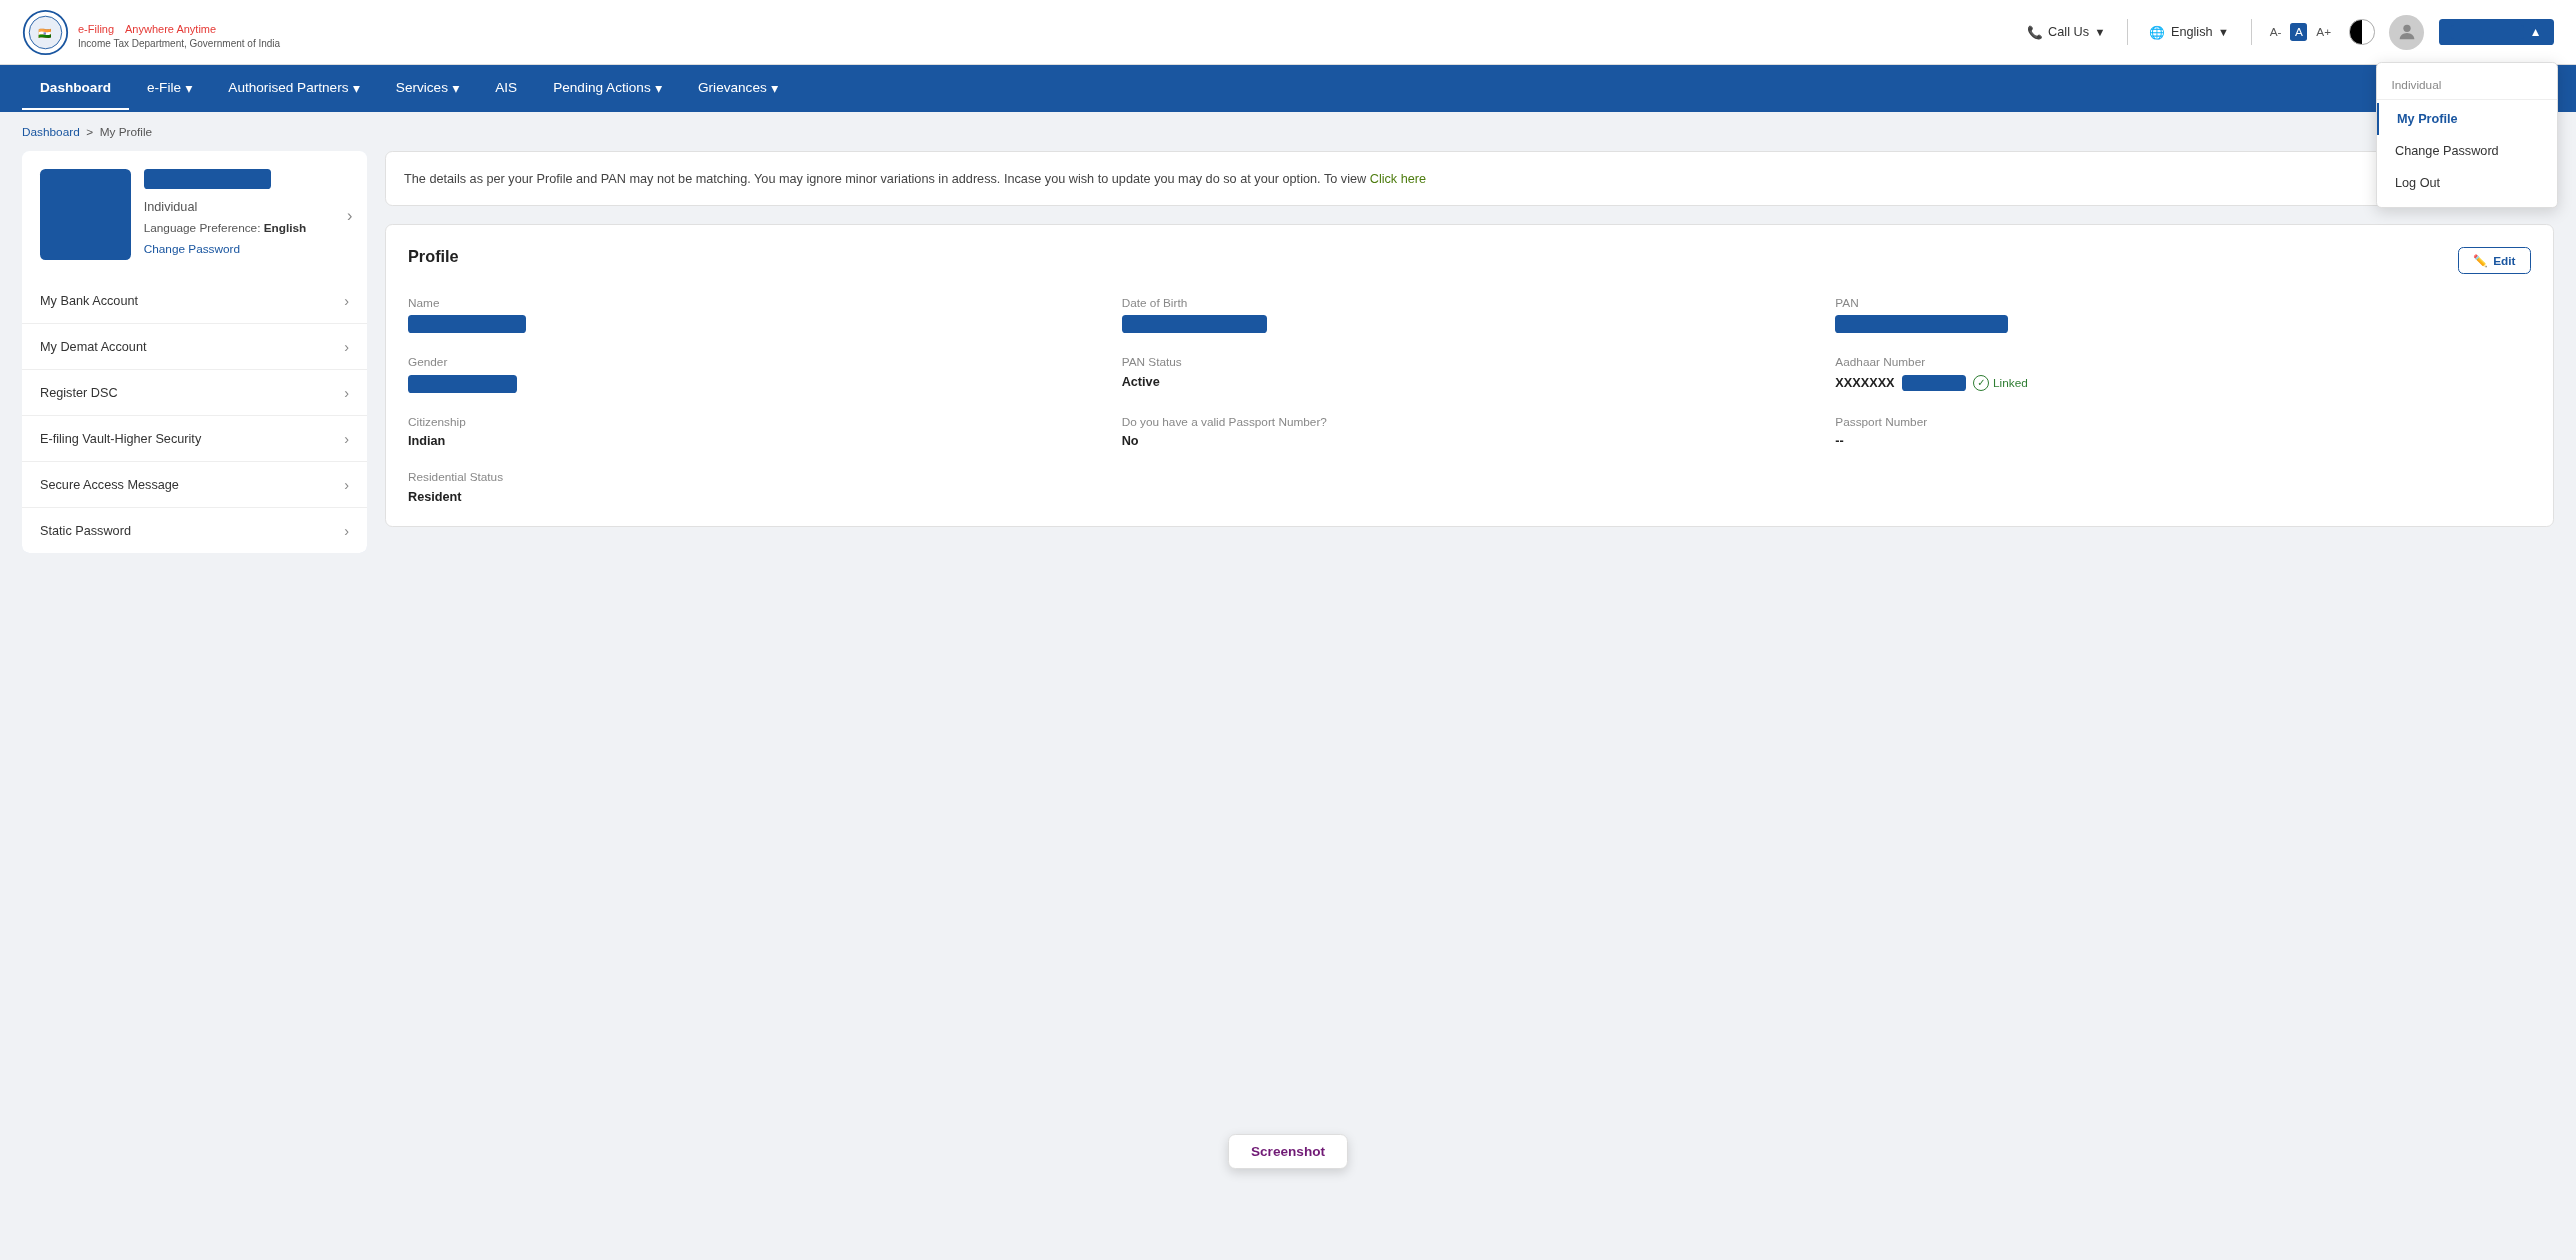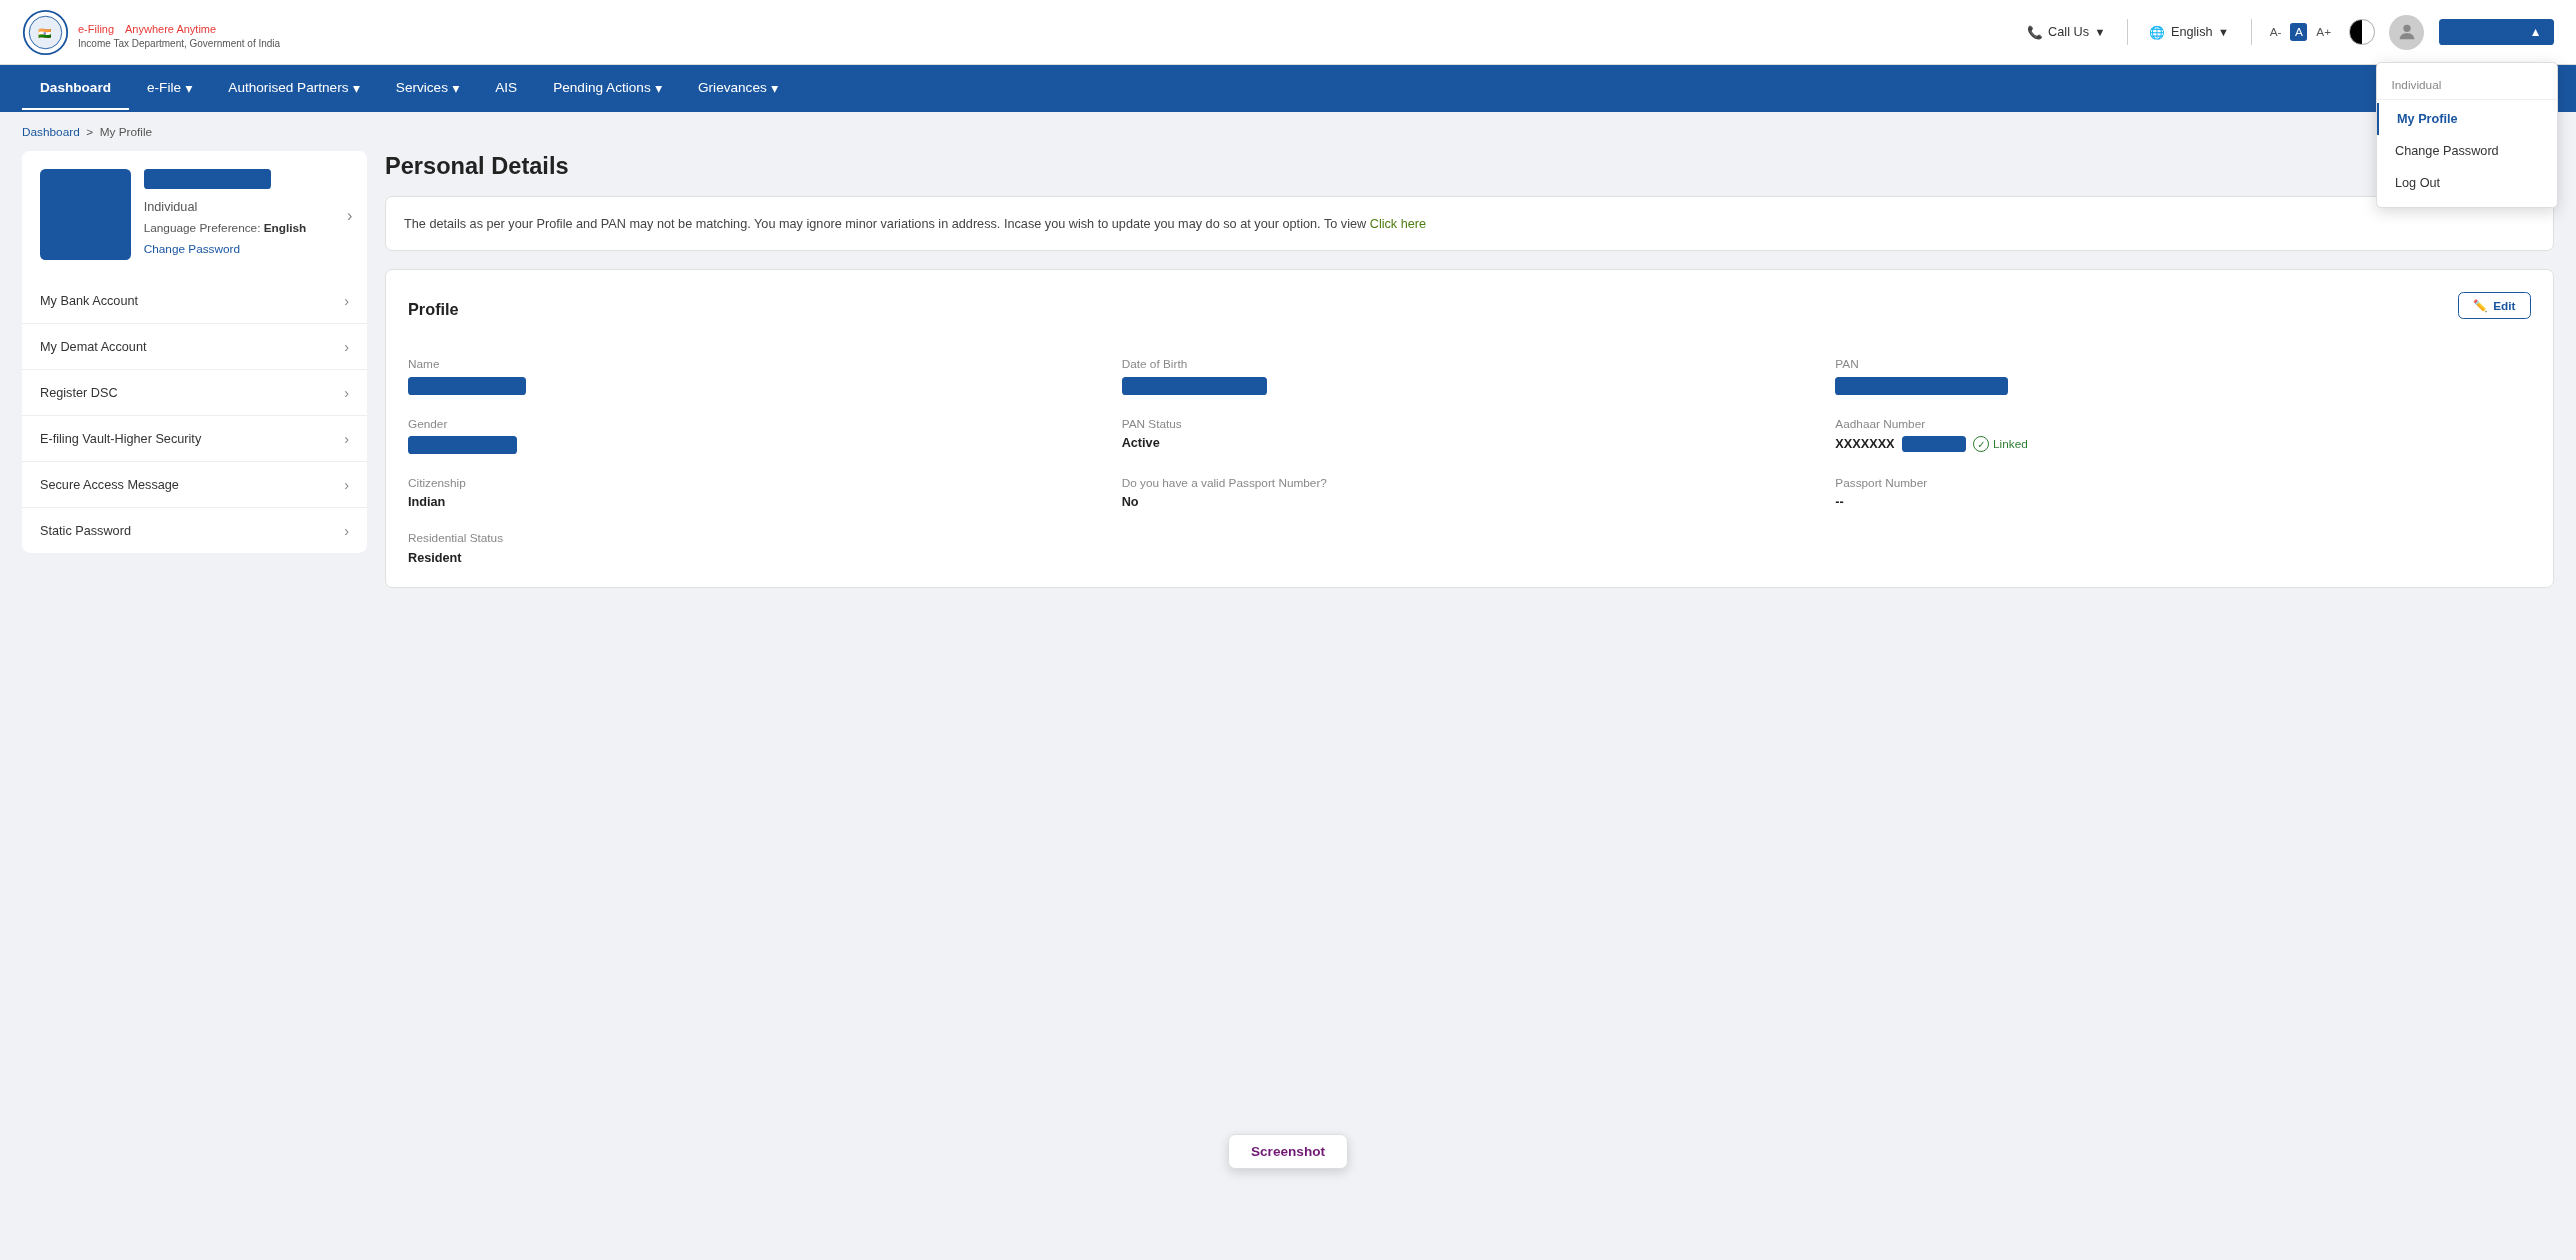--- a/index.html
+++ b/index.html
@@ -339,23 +339,23 @@
     }
 
     .profile-section {
       background: #fff;
       border: 0.9px solid #e0e0e0;
       border-radius: 7.3px;
       padding: 22px;
     }
     .section-header {
       display: flex;
-      align-items: flex-end;
+      align-items: flex-start;
       justify-content: space-between;
-      margin-bottom: 38px;
+      margin-bottom: 22px;
     }
     .section-title {
       font-size: 16.3px;
       font-weight: bold;
       color: #222;
     }
     .edit-btn {
       border: 1.8px solid #1a56a0;
       color: #1a56a0;
       background: #fff;
@@ -579,24 +579,20 @@
         </div>
         <div class="sidebar-item">
           <span>Static Password</span>
           <span class="chevron">›</span>
         </div>
       </div>
     </div>
   </div>
 
   <div class="content-area">
-    <div class="page-title-row">
-      <h1 class="page-title">Personal Details</h1>
-      <button class="complete-btn">Com...</button>
-    </div>
 
     <div class="info-banner">
       <span>The details as per your Profile and PAN may not be matching. You may ignore minor variations in address. Incase you wish to update you may do so at your option. To view</span>
       <a href="#">Click here</a>
     </div>
 
     <div class="profile-section">
       <div class="section-header">
         <span class="section-title">Profile</span>
         <button class="edit-btn">

